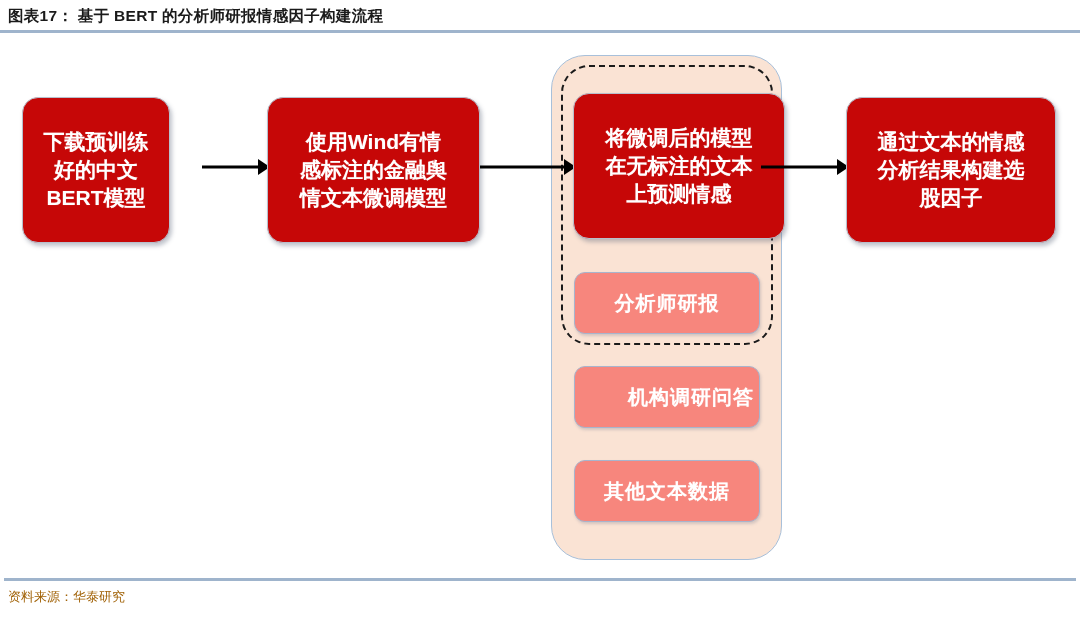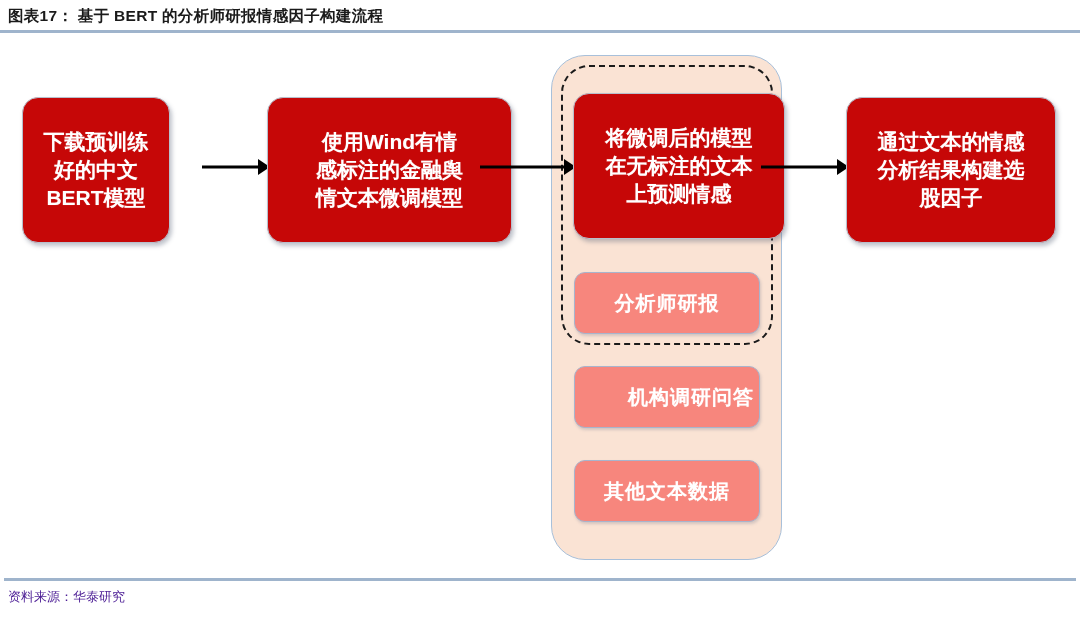--- a/index.html
+++ b/index.html
@@ -50,21 +50,21 @@
     top: 578px;
     width: 1072px;
     height: 3px;
     background: #9fb4cc;
   }
   #source-note {
     position: absolute;
     left: 8px;
     top: 588px;
     font-size: 13px;
-    color: #4c1d95;
+    color: #a16207;
     white-space: nowrap;
   }
 
   
   #diagram {
     position: absolute;
     left: 0;
     top: 33px;
     width: 1080px;
     height: 540px;
@@ -112,21 +112,21 @@
     font-size: 21px;
     font-weight: bold;
     line-height: 1.32;
     text-align: center;
     white-space: pre-line;
     padding: 0 6px;
     text-shadow: 0 0 1px rgba(255,255,255,0.35);
   }
 
   #box-download   { left: 22px;  top: 64px;  width: 148px; height: 146px; }
-  #box-finetune   { left: 267px; top: 64px;  width: 245px; height: 146px; }
+  #box-finetune   { left: 267px; top: 64px;  width: 213px; height: 146px; }
   #box-predict    { left: 573px; top: 60px;  width: 212px; height: 146px; }
   #box-factor     { left: 846px; top: 64px;  width: 210px; height: 146px; }
 
   
   .pink-box {
     position: absolute;
     left: 574px;
     width: 186px;
     height: 62px;
     background: #f7867d;

